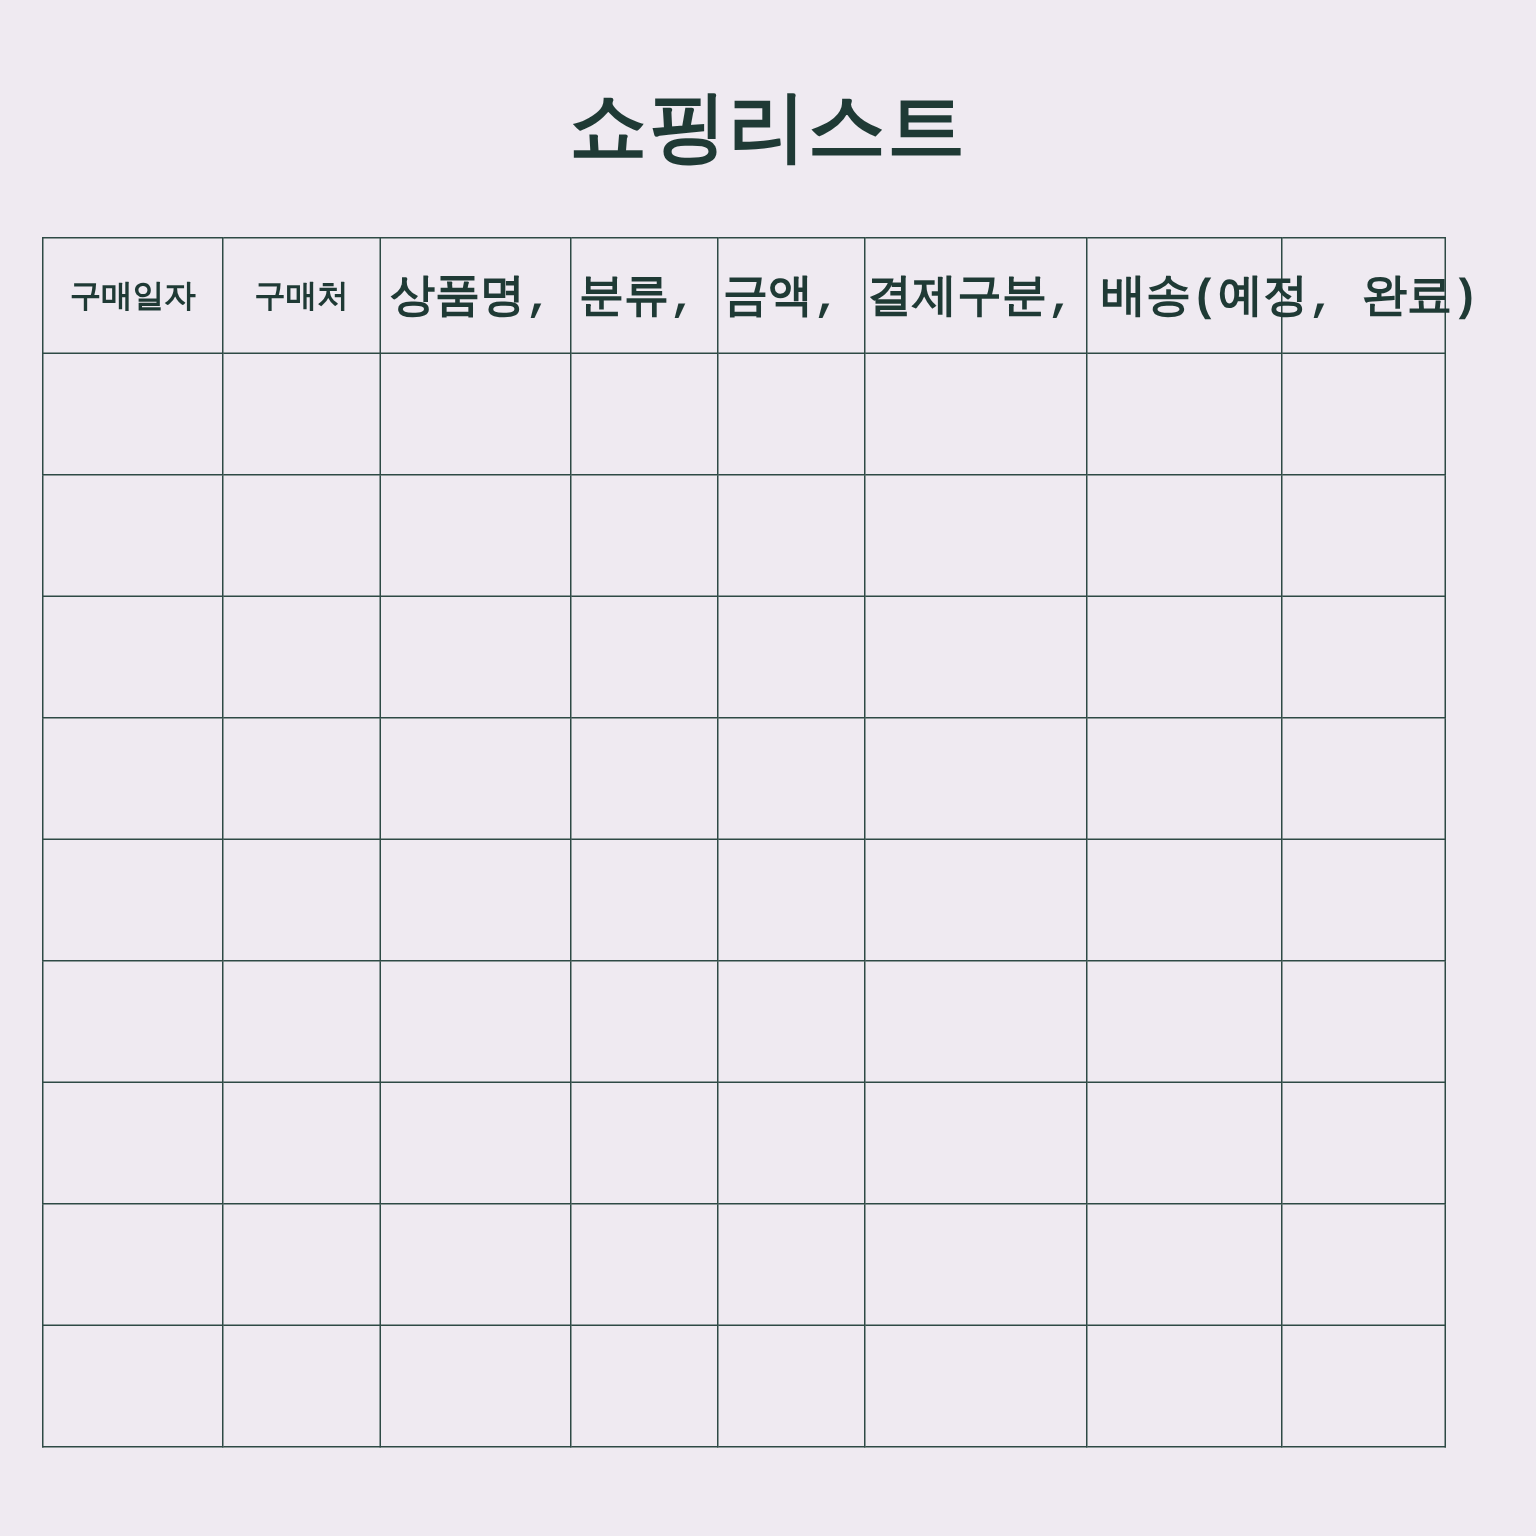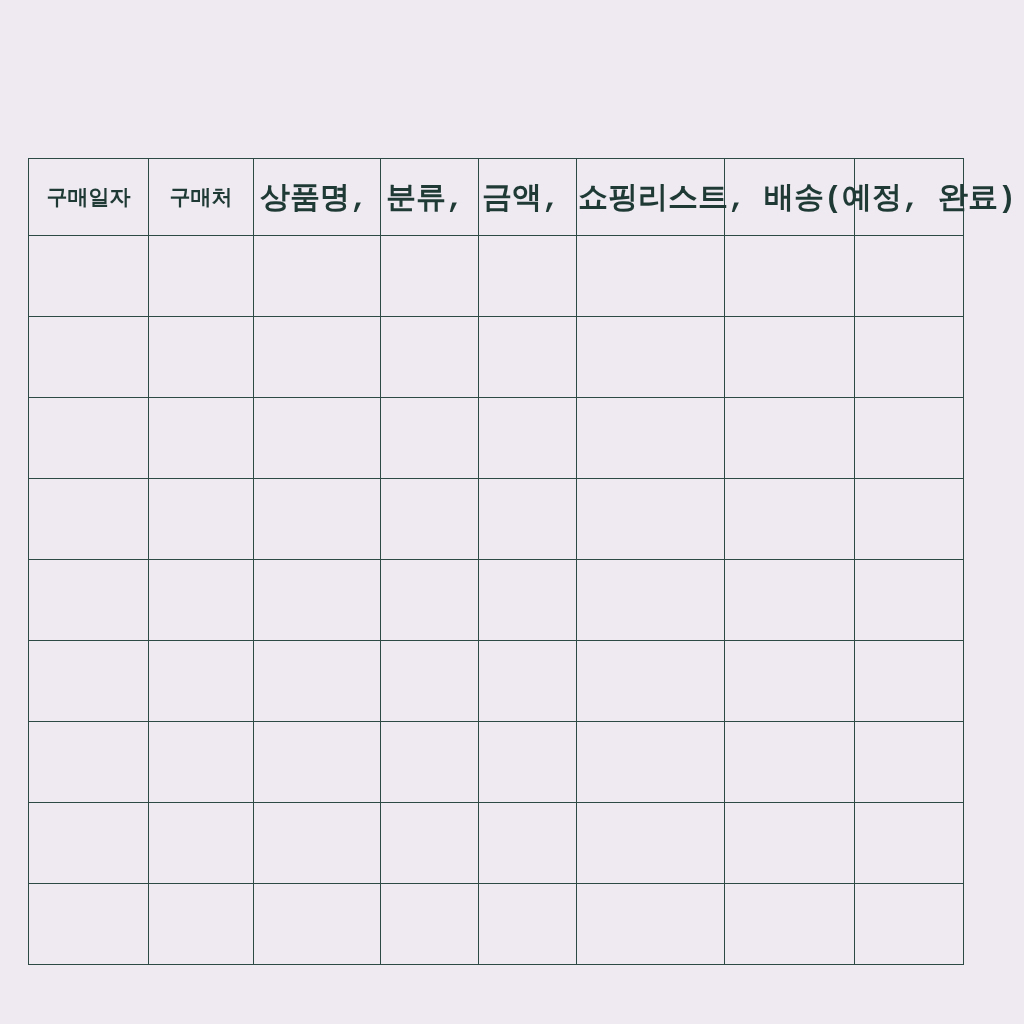--- a/index.html
+++ b/index.html
@@ -91,39 +91,40 @@
   }
   tbody td {
     height: 80px;
   }
 </style>
 </head>
 <body>
 
 <div class="page">
 
+  <div class="doc-title">쇼핑리스트</div>
 
   <div class="table-wrap">
     <table class="shopping-table">
       <colgroup>
         <col style="width:120px">
         <col style="width:105px">
         <col style="width:127px">
         <col style="width:98px">
         <col style="width:98px">
         <col style="width:148px">
         <col style="width:130px">
         <col style="width:109px">
       </colgroup>
       <thead>
         <tr>
           <th class="col-date">구매일자</th>
           <th class="col-vendor">구매처</th>
           <th class="col-rest">
-            <span class="rest-header-text">상품명, 분류, 금액, 쇼핑리스트, 배송(예정, 완료)</span>
+            <span class="rest-header-text">상품명, 분류, 금액, 결제구분, 배송(예정, 완료)</span>
           </th>
           <th class="spacer-th"></th>
           <th class="spacer-th"></th>
           <th class="spacer-th"></th>
           <th class="spacer-th"></th>
           <th class="spacer-th"></th>
         </tr>
       </thead>
       <tbody>
         <tr>

